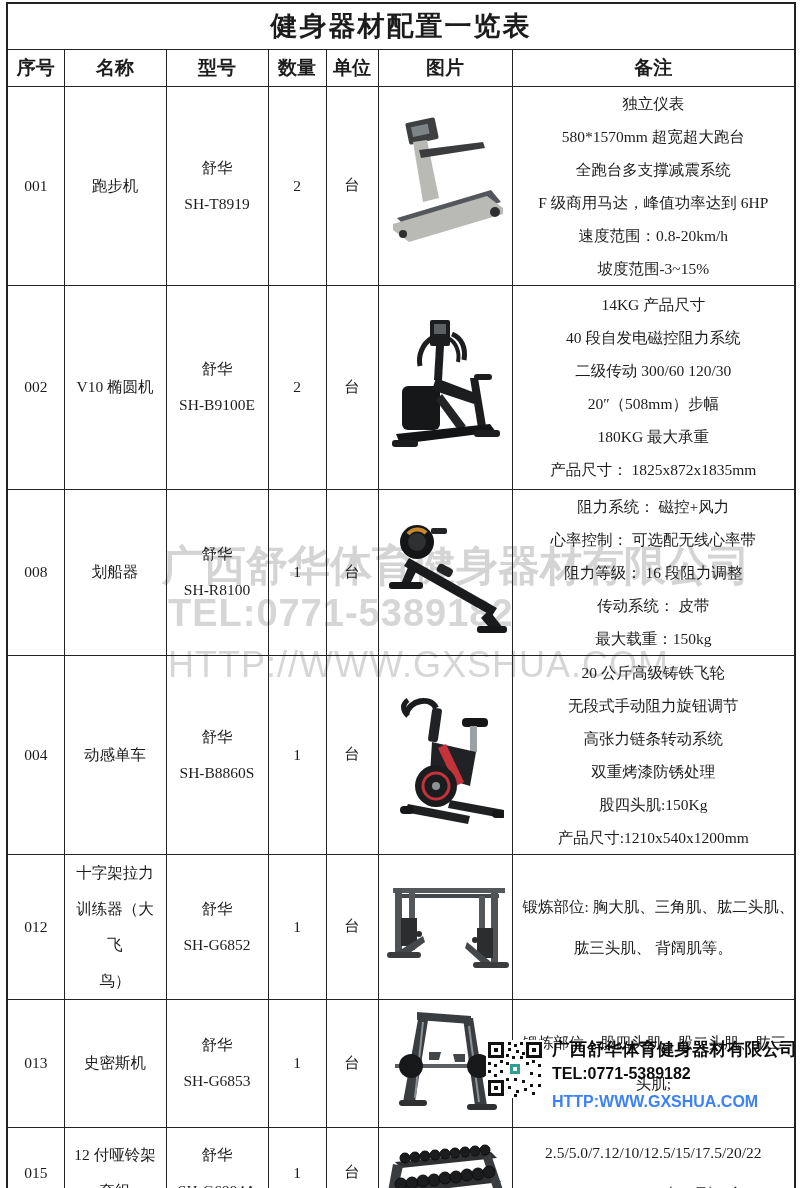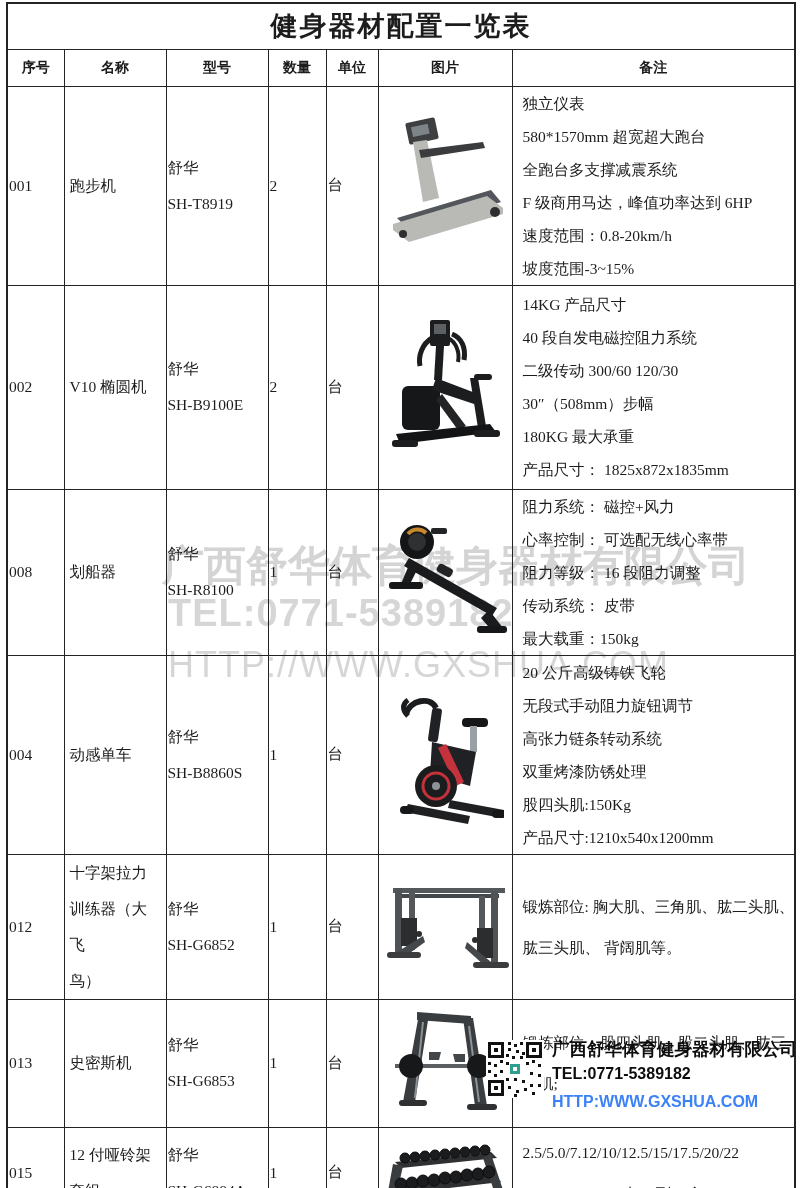--- a/index.html
+++ b/index.html
@@ -14,35 +14,35 @@
   .wm-url{position:absolute;left:168px;top:644px;font-size:36px;font-weight:normal;
           font-family:"Liberation Sans",sans-serif;color:#c9c9c9;opacity:.75;letter-spacing:1px;}
   
   table.main{position:relative;z-index:1;margin:2px 0 0 6px;width:788px;border-collapse:collapse;
              table-layout:fixed;background:transparent;}
   table.main th,table.main td{border:1.5px solid #232323;box-sizing:border-box;overflow:hidden;}
   table.main{border:2px solid #232323;}
   .title-cell{height:46px;text-align:center;font-family:"Liberation Sans",sans-serif;
               font-size:27px;font-weight:bold;letter-spacing:2px;}
   .header-row th{height:37px;text-align:center;font-family:Liberation Sans, sans-serif;
-                 font-size:14px;font-weight:bold;}
-  tbody td{vertical-align:middle;text-align:left;font-size:15.5px;}
+                 font-size:19px;font-weight:bold;}
+  tbody td{vertical-align:middle;text-align:center;font-size:15.5px;}
   tbody tr:nth-child(1){height:198px;}
   tbody tr:nth-child(2){height:204px;}
   tbody tr:nth-child(3){height:165px;}
   tbody tr:nth-child(4){height:195px;}
   tbody tr:nth-child(5){height:115px;}
   tbody tr:nth-child(6){height:128px;}
   tbody tr:nth-child(7){height:92px;}
   td.c-name{white-space:pre-line;line-height:36px;padding:0 5px;}
   td.c-model div{line-height:36px;}
   td.c-img{padding:0;}
   td.c-img svg{display:block;margin:0 auto;}
   td.c-remarks{text-align:left;padding:0 10px;}
-  td.c-remarks div{line-height:33px;white-space:nowrap;}
+  td.c-remarks div{line-height:33px;white-space:nowrap;text-align:center;}
   td.c-remarks.sparse div{line-height:41px;}
   
   .stamp{position:absolute;left:486px;top:1036px;z-index:3;display:flex;align-items:flex-start;
          font-family:"Liberation Sans",sans-serif;pointer-events:none;}
   .stamp .qr{flex:0 0 auto;margin-top:4px;}
   .stamp .stamp-text{margin-left:8px;display:flex;flex-direction:column;}
   .stamp .s-company{font-size:17.5px;font-weight:bold;line-height:26px;white-space:nowrap;color:#0d0d0d;}
   .stamp .s-tel{font-size:16px;font-weight:bold;line-height:24px;color:#0d0d0d;}
   .stamp .s-url{font-size:16px;font-weight:bold;line-height:24px;margin-top:4px;color:#3b82f6;}
 </style>
@@ -136,21 +136,21 @@
       <rect x="88" y="66" width="18" height="6" rx="3" fill="#1c1d1f"></rect>
       <polygon points="10,126 104,116 110,124 14,136" fill="#131415"></polygon>
       <rect x="6" y="132" width="26" height="7" rx="3" fill="#1c1d1f"></rect>
       <rect x="88" y="122" width="26" height="7" rx="3" fill="#1c1d1f"></rect>
     </svg>
           </td>
           <td class="c-remarks">
             <div>14KG 产品尺寸</div>
             <div>40 段自发电磁控阻力系统</div>
             <div>二级传动 300/60 120/30</div>
-            <div>30″（508mm）步幅</div>
+            <div>20″（508mm）步幅</div>
             <div>180KG 最大承重</div>
             <div>产品尺寸： 1825x872x1835mm</div>
           </td>
         </tr>
         <tr>
           <td class="c-no">008</td>
           <td class="c-name">划船器</td>
           <td class="c-model">
             <div>舒华</div>
             <div>SH-R8100</div>

